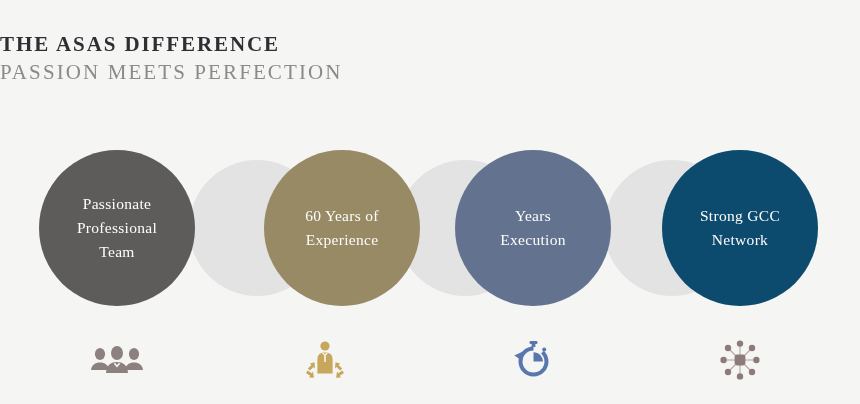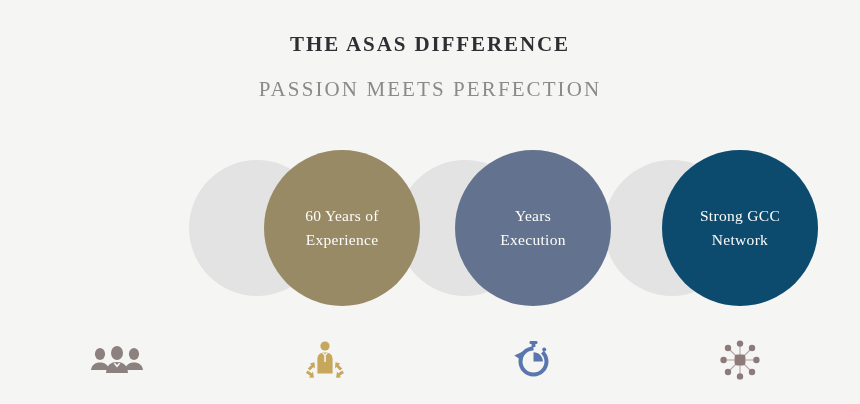--- a/index.html
+++ b/index.html
@@ -23,41 +23,40 @@
     width: 860px;
     height: 404px;
   }
 
   
   .header {
     position: absolute;
     top: 32px;
     left: 0;
     width: 860px;
-    text-align: center;
   }
 
   .title {
     font-family: "Liberation Serif", "DejaVu Serif", serif;
     font-size: 21px;
     font-weight: 700;
     letter-spacing: 1.9px;
     color: #2e2e33;
     line-height: 1.15;
     white-space: nowrap;
   }
 
   .subtitle {
     font-family: "Liberation Serif", "DejaVu Serif", serif;
     font-size: 21px;
     font-weight: 400;
     letter-spacing: 2.1px;
     color: #8a8a8a;
     line-height: 1.25;
-    margin-top: 20px;
+    margin-top: 3px;
     white-space: nowrap;
   }
 
   
   .band {
     position: absolute;
     top: 0; left: 0;
     width: 860px;
     height: 404px;
   }
@@ -126,20 +125,27 @@
     <div class="title">THE ASAS DIFFERENCE</div>
     <div class="subtitle">PASSION MEETS PERFECTION</div>
   </div>
 
   <div class="band">
 
     <div class="ghost-circle" style="left:189px;"></div>
     <div class="ghost-circle" style="left:397px;"></div>
     <div class="ghost-circle" style="left:604px;"></div>
 
+    <div class="pillar" style="left:39px;">
+      <div class="bubble" style="background:#5e5c5b;">
+        <span class="bubble-label">Passionate
+Professional
+Team</span>
+      </div>
+    </div>
 
     <div class="pillar" style="left:264px;">
       <div class="bubble" style="background:#998a66;">
         <span class="bubble-label">60 Years of
 Experience</span>
       </div>
     </div>
 
     <div class="pillar" style="left:455px;">
       <div class="bubble" style="background:#63738f;">

